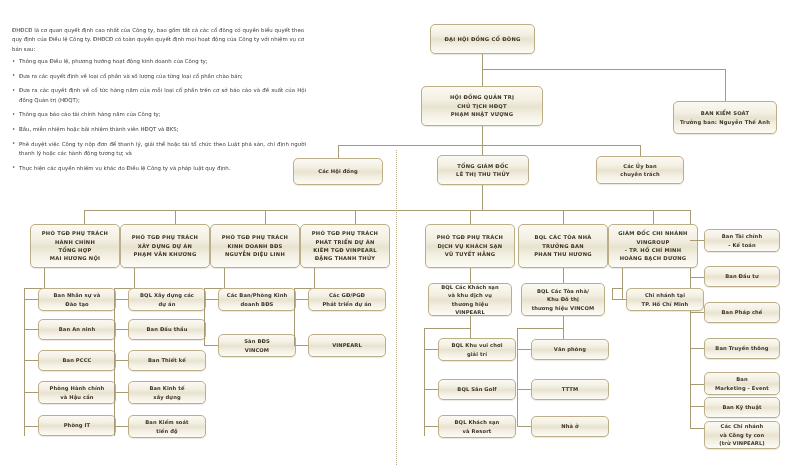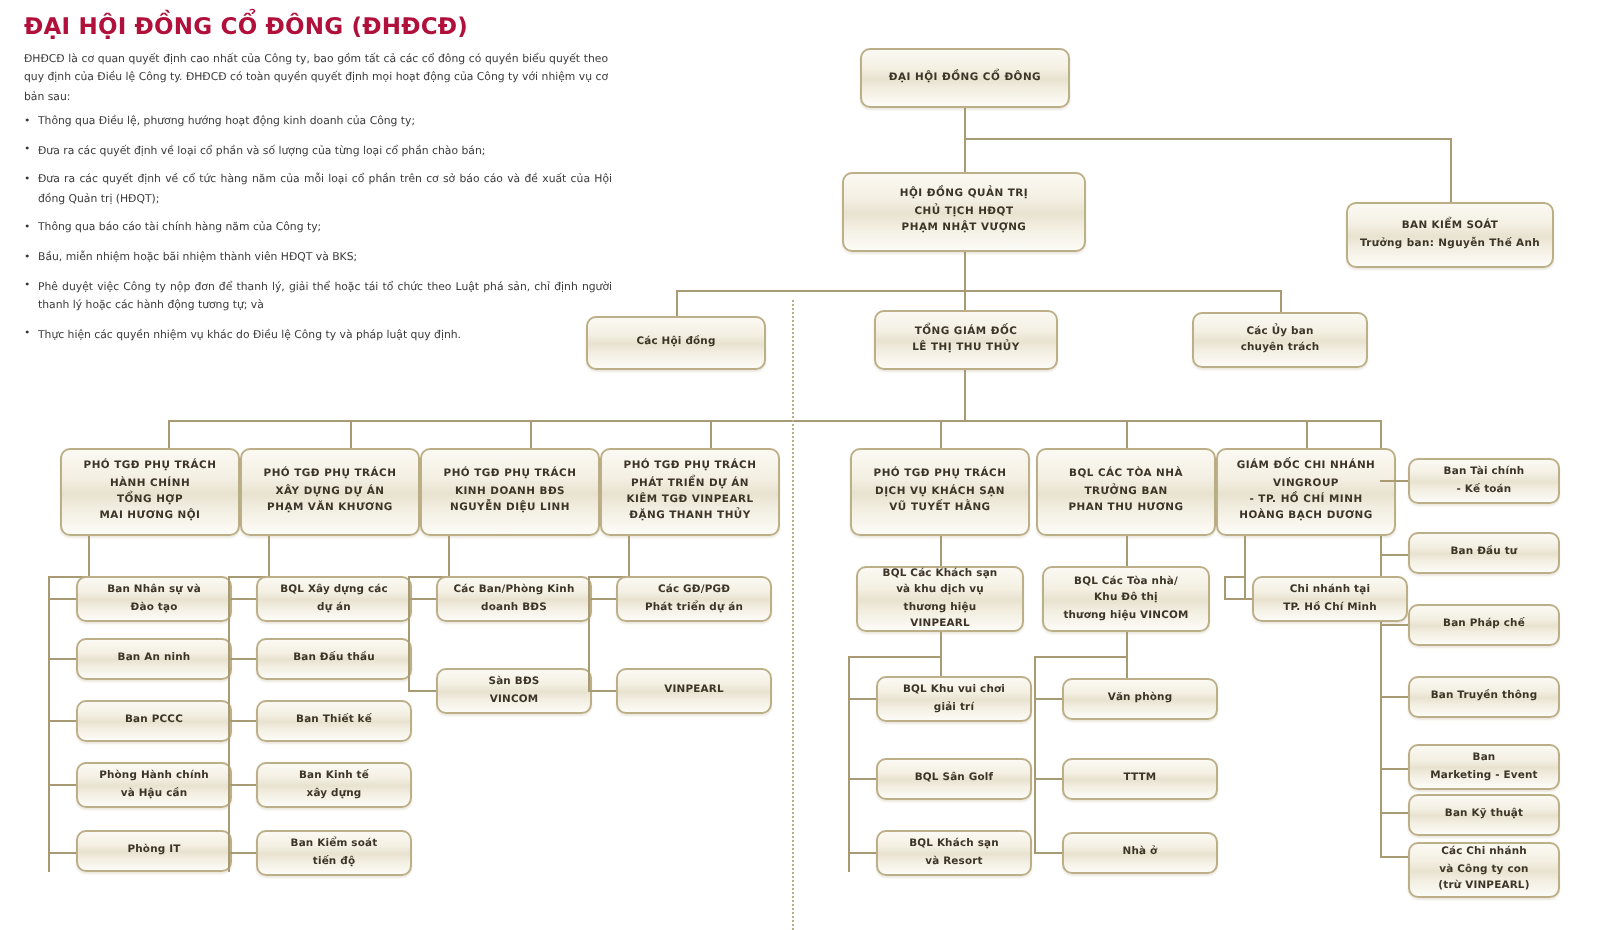--- a/index.html
+++ b/index.html
@@ -64,21 +64,20 @@
   .caps .txt{text-transform:uppercase;letter-spacing:.25px;font-weight:bold;}
   .caps2 .txt{font-weight:bold;letter-spacing:.2px;}
   .plain .txt{font-weight:bold;letter-spacing:.1px;}
 </style>
 </head>
 <body>
 
 <div id="root">
 
   <div class="panel">
-    <div class="panel-title">ĐẠI HỘI ĐỒNG CỔ ĐÔNG (ĐHĐCĐ)</div>
     <div class="panel-intro">ĐHĐCĐ là cơ quan quyết định cao nhất của Công ty, bao gồm tất cả các cổ đông có quyền biểu quyết theo quy định của Điều lệ Công ty. ĐHĐCĐ có toàn quyền quyết định mọi hoạt động của Công ty với nhiệm vụ cơ bản sau:</div>
     <ul class="panel-list">
       <li>Thông qua Điều lệ, phương hướng hoạt động kinh doanh của Công ty;</li>
       <li>Đưa ra các quyết định về loại cổ phần và số lượng của từng loại cổ phần chào bán;</li>
       <li>Đưa ra các quyết định về cổ tức hàng năm của mỗi loại cổ phần trên cơ sở báo cáo và đề xuất của Hội đồng Quản trị (HĐQT);</li>
       <li>Thông qua báo cáo tài chính hàng năm của Công ty;</li>
       <li>Bầu, miễn nhiệm hoặc bãi nhiệm thành viên HĐQT và BKS;</li>
       <li>Phê duyệt việc Công ty nộp đơn để thanh lý, giải thể hoặc tái tổ chức theo Luật phá sản, chỉ định người thanh lý hoặc các hành động tương tự; và</li>
       <li>Thực hiện các quyền nhiệm vụ khác do Điều lệ Công ty và pháp luật quy định.</li>
     </ul>

